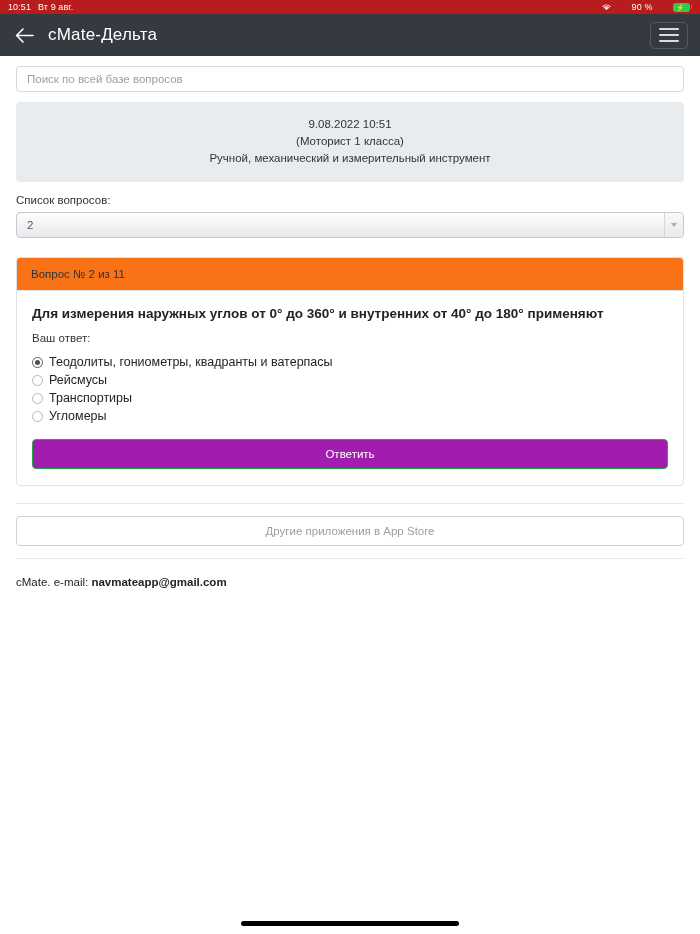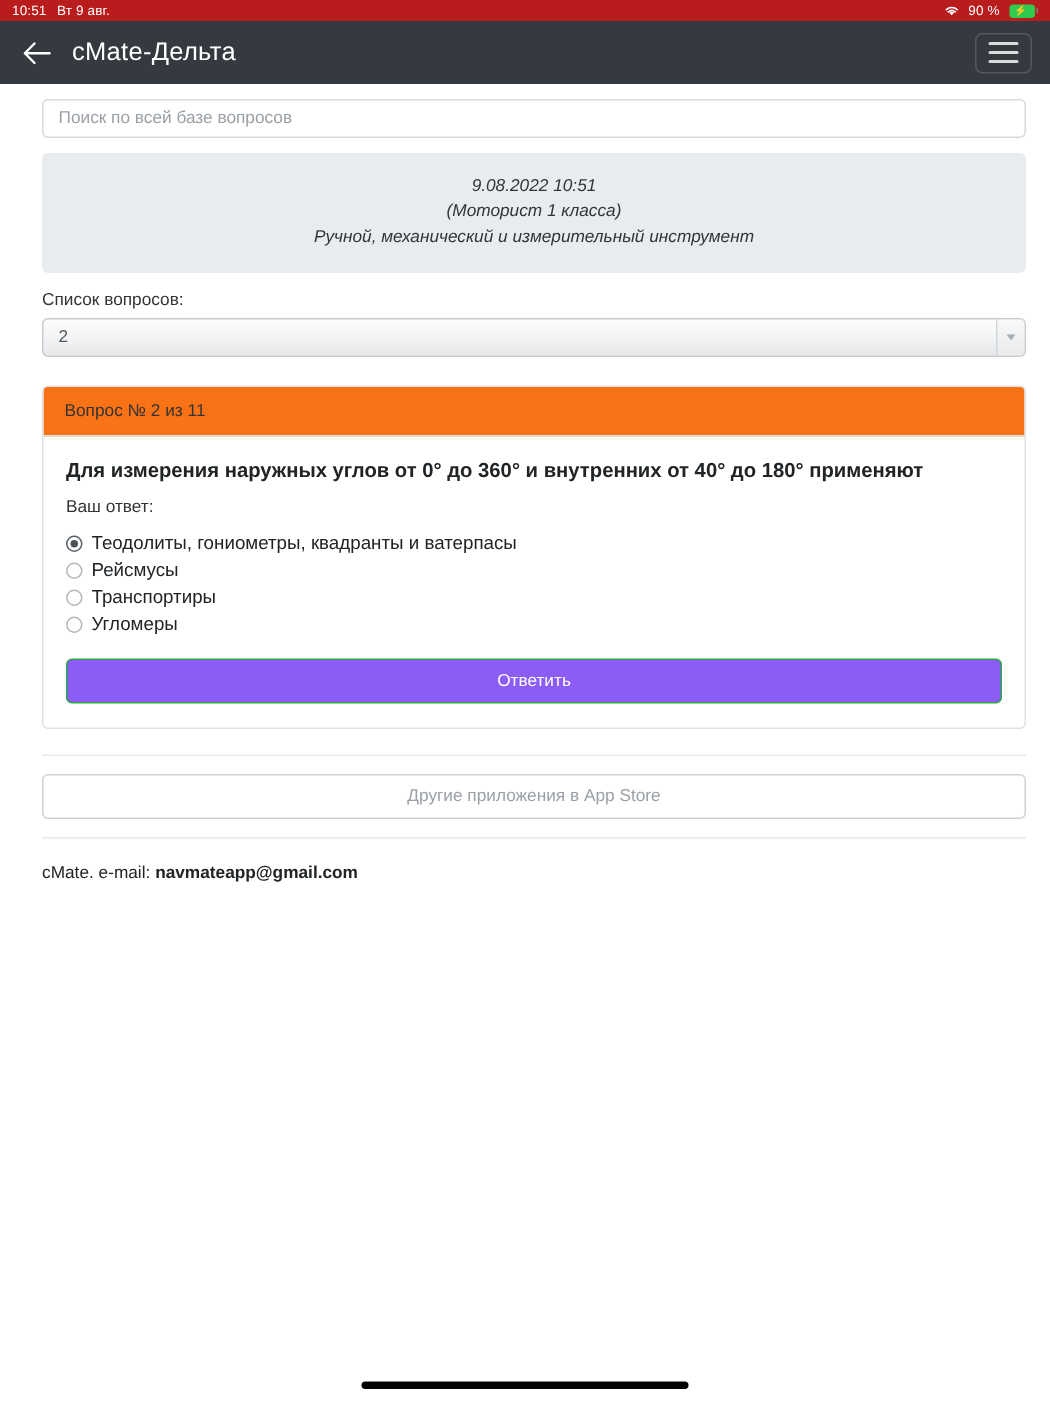--- a/index.html
+++ b/index.html
@@ -18,21 +18,21 @@
     color: #ffffff;
     display: flex;
     align-items: center;
     justify-content: space-between;
     padding: 0 8px;
     font-size: 9px;
     line-height: 14px;
     letter-spacing: 0.1px;
   }
   .sb-left { display: flex; align-items: baseline; gap: 7px; }
-  .sb-right { display: flex; align-items: center; gap: 6px; }
+  .sb-right { display: flex; align-items: center; gap: 20px; }
   .wifi-icon { display: inline-block; width: 11px; height: 8px; position: relative; }
   .wifi-icon svg { display: block; }
   .batt {
     display: inline-flex; align-items: center;
   }
   .batt-body {
     width: 17px; height: 9px;
     border: 1px solid #2ecb4f;
     border-radius: 2.5px;
     background: #2ecb4f;
@@ -76,21 +76,21 @@
     align-items: center; justify-content: center;
     gap: 4px;
     cursor: pointer;
   }
   .burger span {
     display: block; width: 20px; height: 2px;
     background: #d9dbdd; border-radius: 1px;
   }
 
   
-  .page { padding: 10px 16px 0 16px; margin-left: 12px; }
+  .page { padding: 10px 16px 0 16px; }
 
   .search-input {
     width: 100%;
     height: 26px;
     border: 1px solid #d6dade;
     border-radius: 4px;
     background: #ffffff;
     padding: 0 10px;
     font-size: 11.5px;
     font-family: "Liberation Sans", sans-serif;
@@ -99,21 +99,20 @@
   }
   .search-input::placeholder { color: #9aa0a6; }
 
   .info-panel {
     margin-top: 10px;
     background: #e9ecef;
     border-radius: 4px;
     padding: 14px 10px 15px 10px;
     text-align: center;
     color: #313539;
-    font-style: italic;
   }
   .info-line { font-size: 11.5px; line-height: 17px; }
 
   .list-label {
     margin-top: 12px;
     font-size: 11.5px;
     color: #333;
   }
 
   .select-wrap {
@@ -216,21 +215,21 @@
     border-radius: 4px;
     text-align: center;
     font-size: 11.5px;
     font-family: "Liberation Sans", sans-serif;
     padding: 7px 0;
     cursor: pointer;
     border: 1px solid transparent;
     line-height: 14px;
   }
   .btn-answer {
-    background: #8b5cf6;
+    background: #a21caf;
     color: #ffffff;
     border-color: #28a745;
     margin-top: 14px;
   }
   .btn-row {
     display: flex;
     gap: 6px;
     margin-top: 12px;
   }
   .btn-back {

